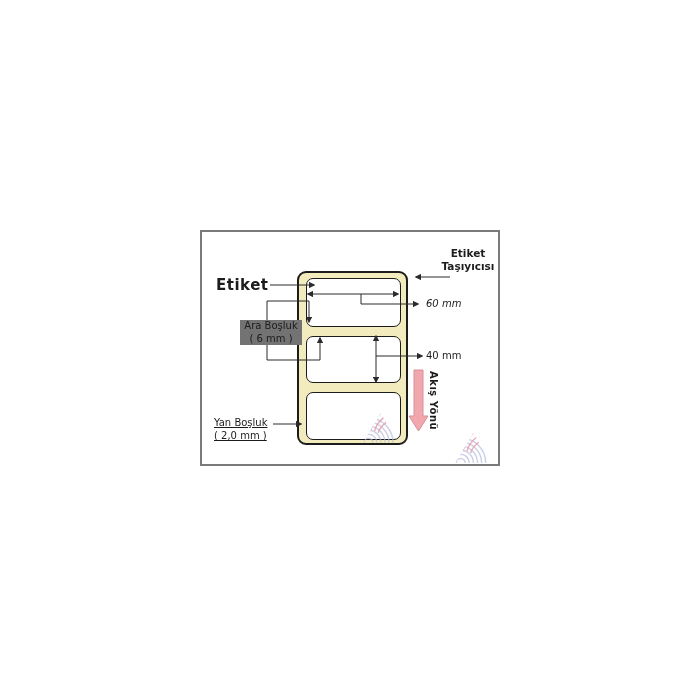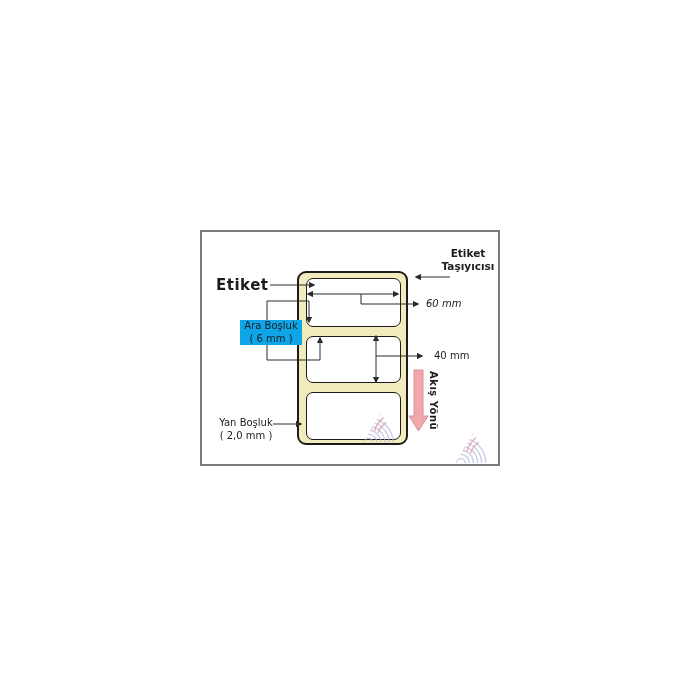--- a/index.html
+++ b/index.html
@@ -29,24 +29,24 @@
   .ln-fill{fill:var(--line-color,#2b2b2b);}
   .flow-arrow{
     fill:var(--flow-arrow-fill,#f2a7ac);
     stroke:var(--flow-arrow-stroke,#d4919a);stroke-width:1;
   }
   .t{position:absolute;white-space:nowrap;}
   .etiket{left:14px;top:44px;font-size:15px;font-weight:bold;letter-spacing:.5px;}
   .carrier{left:226px;top:15px;width:80px;text-align:center;
            font-size:10.5px;font-weight:bold;line-height:13px;}
   .dim60{left:224px;top:66px;font-size:10px;line-height:12px;font-style:italic;}
-  .dim40{left:232px;top:118px;font-size:10px;line-height:12px;}
+  .dim40{left:224px;top:118px;font-size:10px;line-height:12px;}
   .ara{left:38px;top:88px;width:62px;text-align:center;font-size:10px;
-       line-height:12.5px;background:#0ea5e9;}
-  .yan{left:12px;top:184px;width:64px;text-align:center;font-size:10px;line-height:13px;}
+       line-height:12.5px;background:#737373;}
+  .yan{left:12px;top:184px;width:64px;text-align:left;font-size:10px;line-height:13px;text-decoration:underline;}
   .flow{left:226px;top:139px;height:52px;font-size:10px;font-weight:bold;
         writing-mode:vertical-rl;letter-spacing:.5px;}
   svg.wm{position:absolute;}
   .wm1{left:160px;top:180px;width:36px;height:31px;}
   .wm2{left:252px;top:200px;width:37px;height:31px;}
   .wm-blue{stroke:var(--watermark-blue,#b7bcdc);}
   .wm-pink{stroke:var(--watermark-pink,#e59aa6);}
   .defs-hidden{position:absolute;width:0;height:0;overflow:hidden;}
 </style>
 </head>

